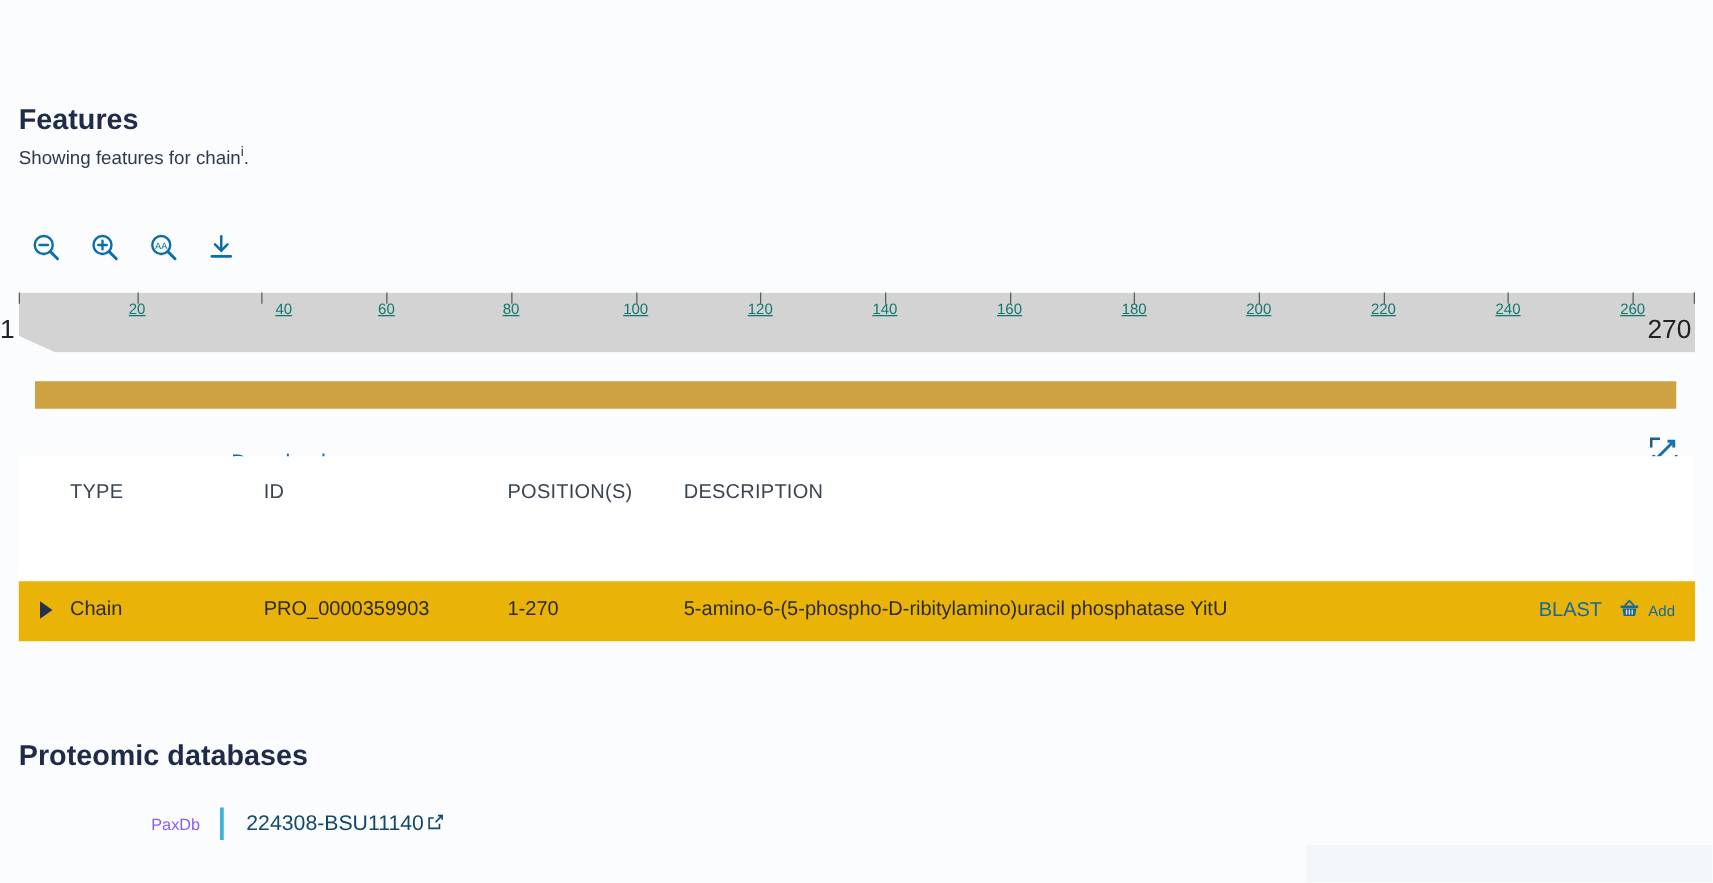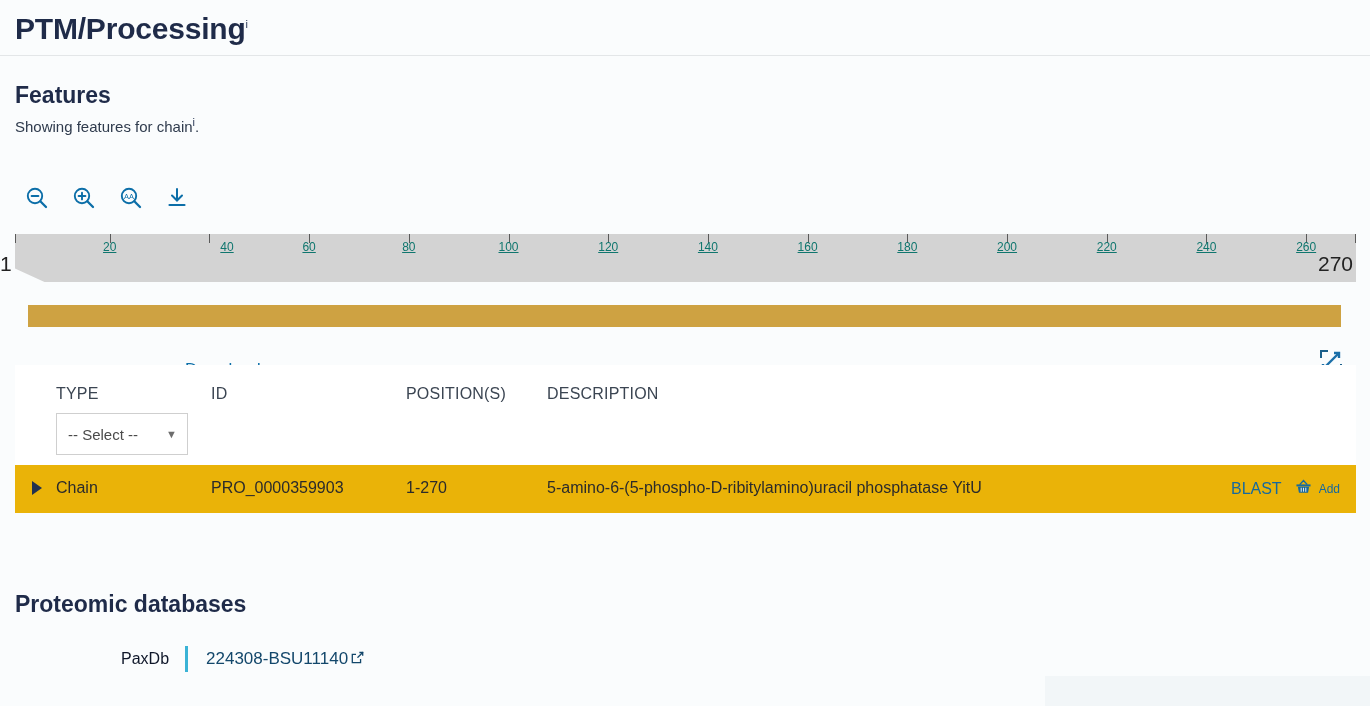--- a/index.html
+++ b/index.html
@@ -256,22 +256,22 @@
     color: #1f2b49;
   }
   .db-row {
     position: absolute;
     left: 121px; top: 645px;
     display: flex;
     align-items: center;
     height: 28px;
   }
   .db-name {
-    font-size: 16px;
-    color: #0f172a;
+    font-size: 13px;
+    color: #8b5cf6;
     cursor: pointer;
   }
   .db-divider {
     width: 3px;
     height: 26px;
     background: #3ab3d6;
     margin: 0 18px 0 16px;
   }
   .db-value {
     font-size: 17px;
@@ -289,23 +289,20 @@
     left: 1045px; top: 676px;
     width: 325px; height: 30px;
     background: #f2f6f8;
   }
 </style>
 </head>
 <body>
 
 <div class="page">
 
-  <div class="section-title-bar">
-    <div class="section-title"><span>PTM/Processing</span><span class="sup-info">i</span></div>
-  </div>
 
   <div class="features-heading">Features</div>
   <div class="features-sub"><span>Showing features for chain</span><span class="sup-info">i</span><span>.</span></div>
 
   <div class="viewer-toolbar">
     <div class="tool-btn tb-zoomout">
       <svg width="26" height="26" viewBox="0 0 26 26" fill="none" stroke="currentColor" stroke-width="1.9">
         <circle cx="11" cy="11" r="7.2"></circle>
         <line x1="16.3" y1="16.3" x2="22" y2="22" stroke-linecap="round" stroke-width="2.3"></line>
         <line x1="7.6" y1="11" x2="14.4" y2="11" stroke-linecap="round"></line>
@@ -384,24 +381,20 @@
   <div class="track-area">
     <div class="gold-bar"></div>
   </div>
 
   <div class="feature-table">
     <div class="ft-head">
       <div class="col-head c-type">TYPE</div>
       <div class="col-head c-id">ID</div>
       <div class="col-head c-pos">POSITION(S)</div>
       <div class="col-head c-desc">DESCRIPTION</div>
-      <div class="type-select">
-        <span>-- Select --</span>
-        <span class="caret">▼</span>
-      </div>
     </div>
 
     <div class="ft-row">
       <div class="r-arrow"></div>
       <div class="ft-cell r-type">Chain</div>
       <div class="ft-cell r-id">PRO_0000359903</div>
       <div class="ft-cell r-pos">1-270</div>
       <div class="ft-cell r-desc">5-amino-6-(5-phospho-D-ribitylamino)uracil phosphatase YitU</div>
       <div class="row-actions">
         <span class="blast-link">BLAST</span>

